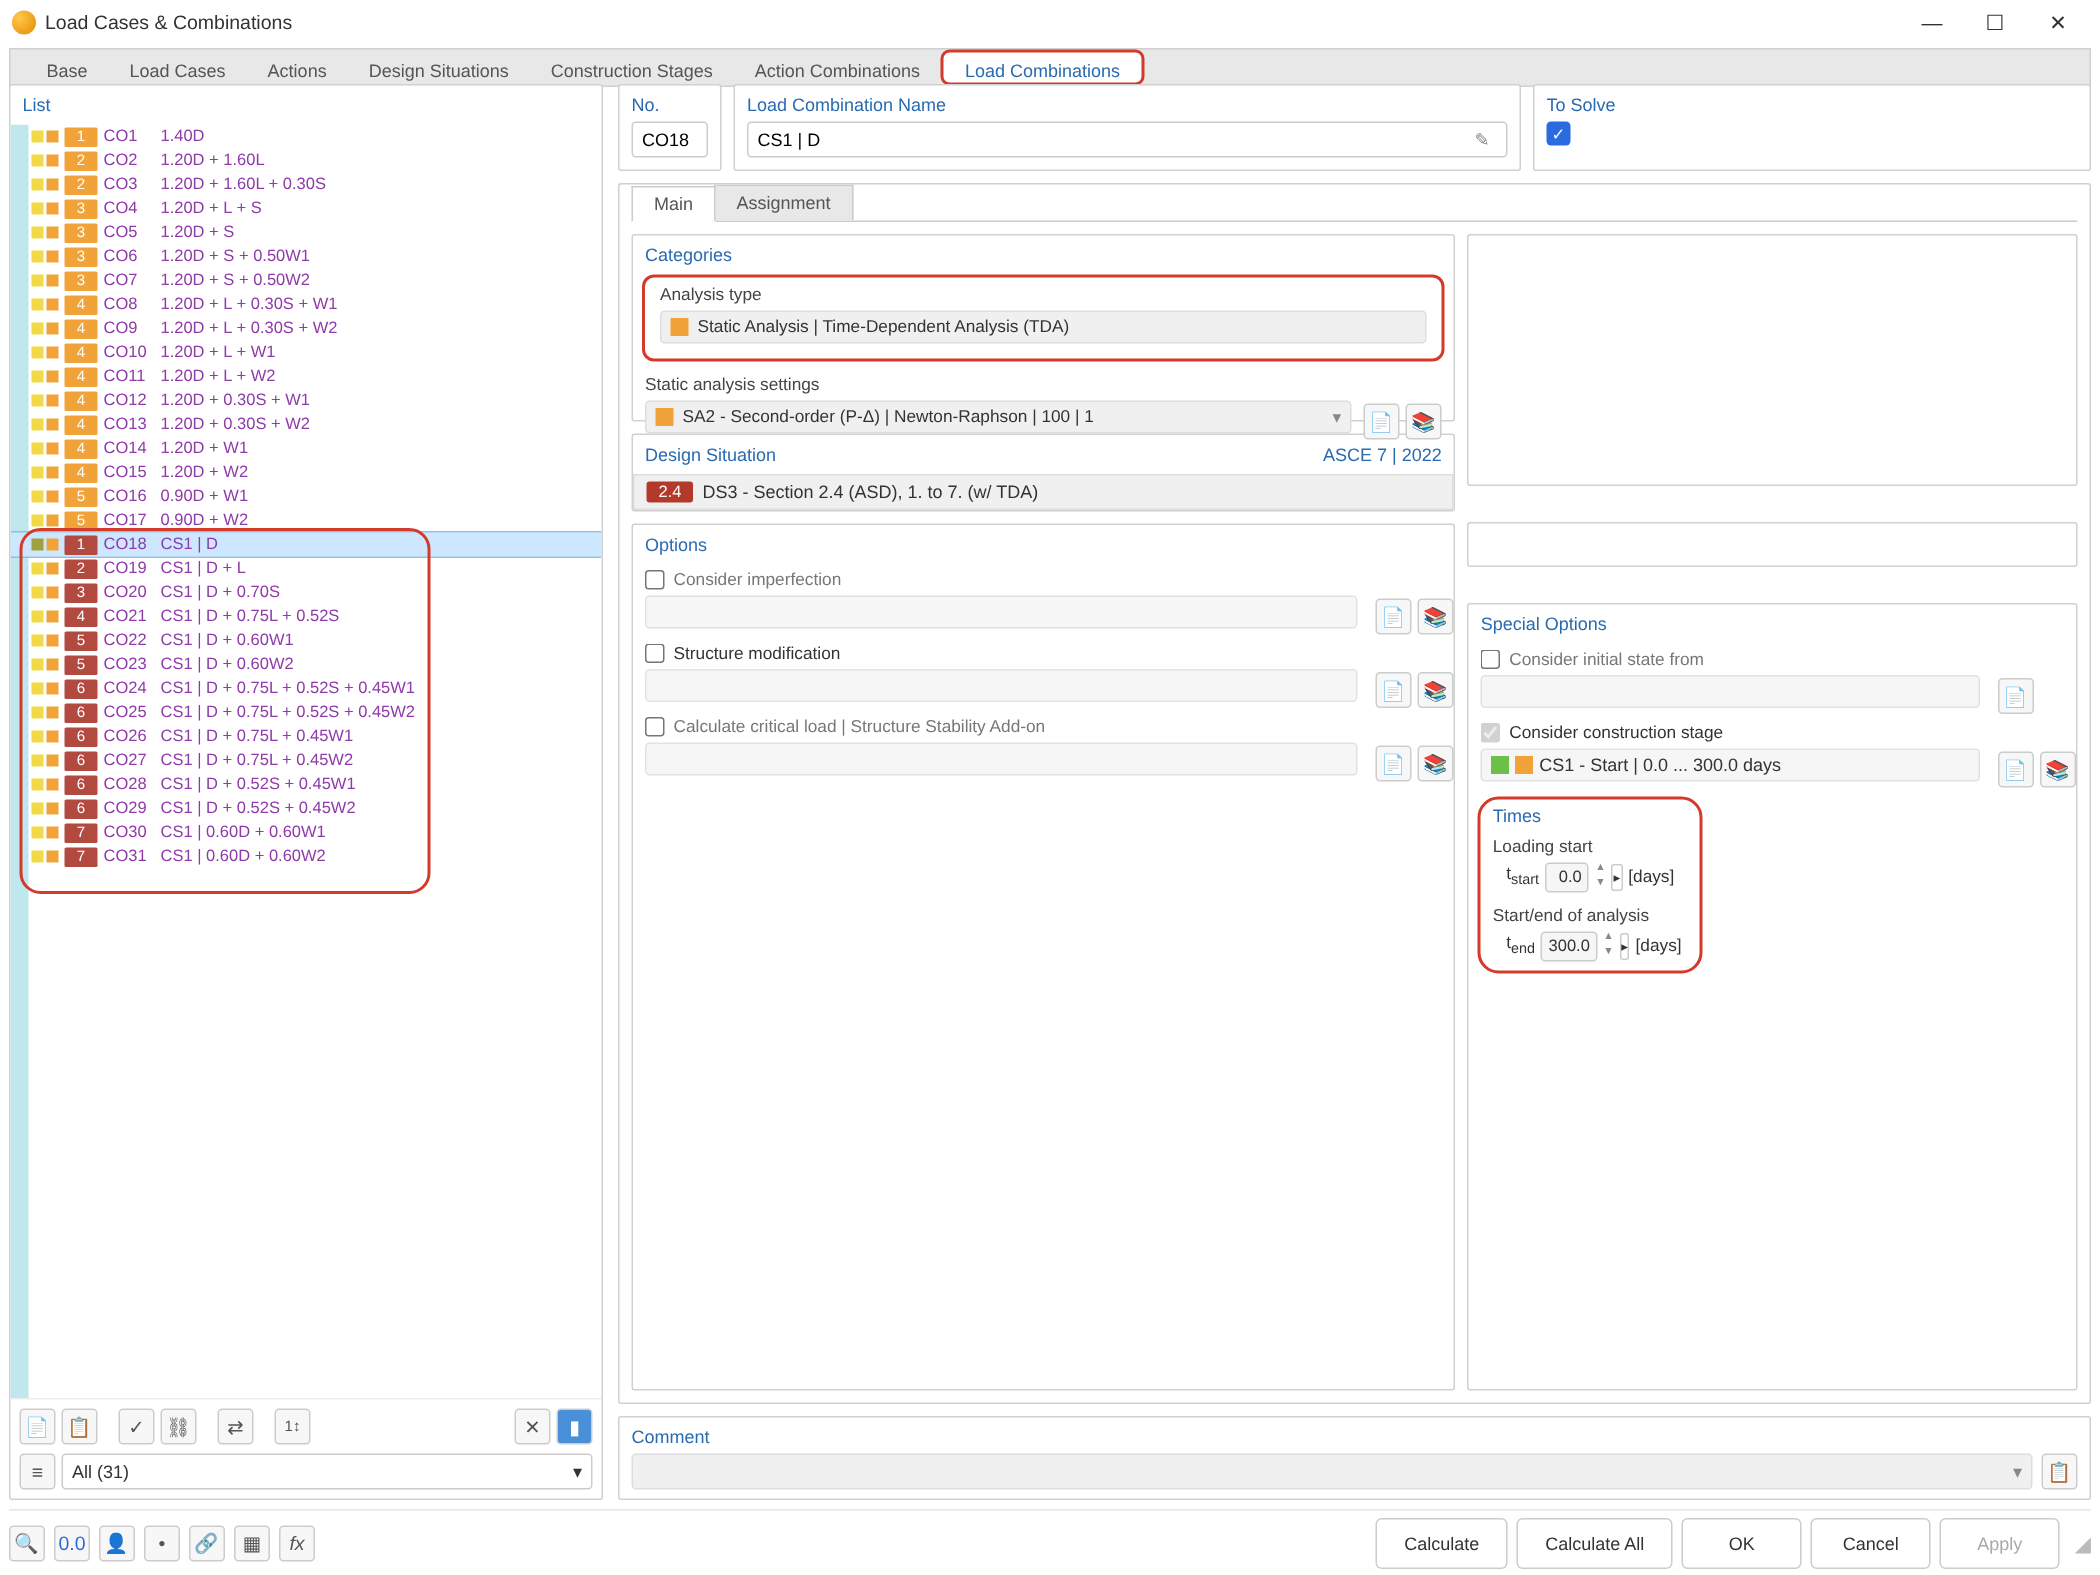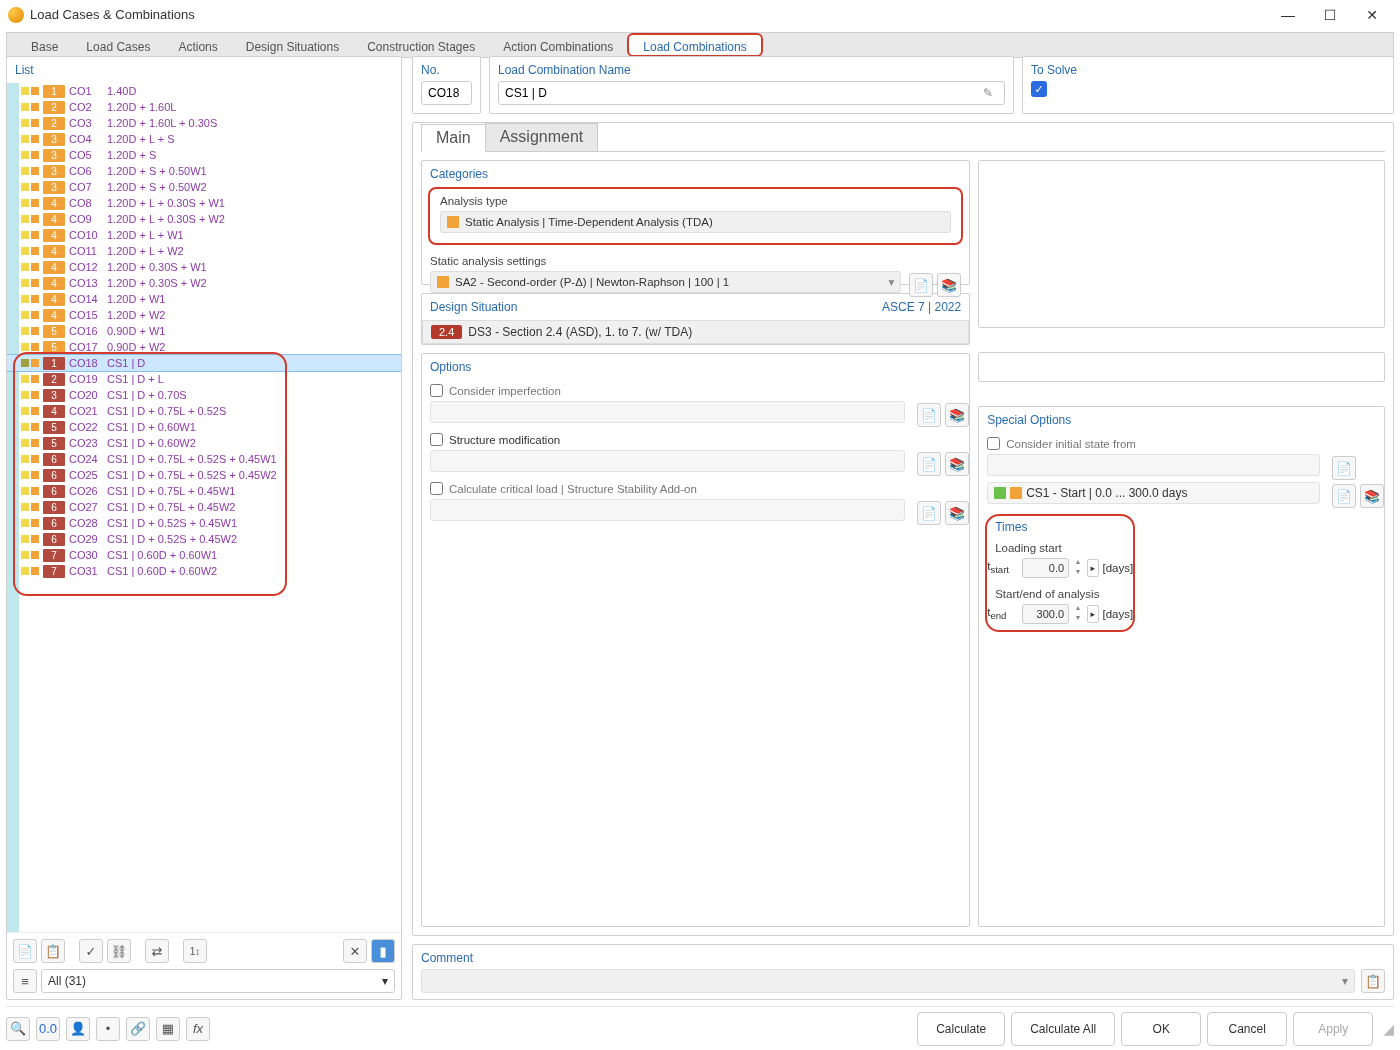--- a/index.html
+++ b/index.html
@@ -45,21 +45,21 @@
 .row-panels { display: flex; gap: 8px; }
 .field-label { color: #2a6bb0; font-size: 12px; padding: 6px 8px 4px; }
 .field-input { margin: 0 8px 8px; height: 24px; border: 1px solid #ccc; border-radius: 3px; padding: 0 6px; display: flex; align-items: center; background: #fff; color: #333; }
 .inline-input { flex: 1; border: none; outline: none; font-size: 12px; background: transparent; }
 .editicon { width: 20px; height: 20px; display: flex; align-items: center; justify-content: center; color: #888; }
 .checkbox-solve { margin: 0 8px 8px; display: flex; align-items: center; }
 .chk { width: 16px; height: 16px; border-radius: 3px; background: #2a6be0; display: flex; align-items: center; justify-content: center; color: #fff; font-size: 11px; }
 
 
 .subtabs { display: flex; margin: 0 8px; border-bottom: 1px solid #ccc; }
-.subtab { padding: 4px 14px; background: #e8e8e8; border: 1px solid #ccc; border-bottom: none; font-size: 16px; color: #555; margin-right: -1px; cursor: pointer; }
+.subtab { padding: 4px 14px; background: #e8e8e8; border: 1px solid #ccc; border-bottom: none; font-size: 12px; color: #555; margin-right: -1px; cursor: pointer; }
 .subtab.active { background: #fff; border-bottom: 1px solid #fff; position: relative; top: 1px; }
 
 
 .two-col { display: flex; gap: 8px; flex: 1; }
 .colpanel { border: 1px solid #d0d0d0; border-radius: 2px; padding: 0; display: flex; flex-direction: column; }
 .colpanel .hdr { color: #2a6bb0; padding: 6px 8px; font-size: 12px; }
 .colpanel .lbl { padding: 4px 8px 2px; font-size: 11.5px; color: #444; }
 .ro-field { margin: 2px 8px 8px; height: 22px; background: #f0f0f0; border: 1px solid #ddd; border-radius: 3px; display: flex; align-items: center; padding: 0 6px; font-size: 11.5px; color: #333; gap: 6px; position: relative; }
 .dd-field { margin: 2px 8px 8px; height: 22px; background: #f0f0f0; border: 1px solid #ddd; border-radius: 3px; display: flex; align-items: center; padding: 0 6px; font-size: 11.5px; color: #333; gap: 6px; }
 .dd-field .caret { margin-left: auto; color: #888; }
@@ -67,21 +67,21 @@
 .ds-badge { background: #b33a2a; color: #fff; padding: 1px 8px; font-size: 11px; border-radius: 2px; }
 .opt-row { display: flex; align-items: center; gap: 6px; padding: 4px 8px; font-size: 11.5px; color: #777; }
 .opt-row input[type=checkbox] { width: 13px; height: 13px; }
 .opt-input { margin: 0 8px 6px; height: 22px; background: #f6f6f6; border: 1px solid #e2e2e2; border-radius: 3px; display: flex; }
 .opt-btns { width: 52px; display: flex; gap: 4px; margin-left: 4px; align-items: center; }
 .sw16 { width: 12px; height: 12px; display: inline-block; }
 .redring-at { position: relative; border: 2.5px solid #d43a2a; border-radius: 8px; padding: 2px; }
 .redring-times { position: relative; border: 2.5px solid #d43a2a; border-radius: 14px; }
 
 
-.time-row { display: flex; align-items: center; gap: 4px; padding: 2px 0 6px; font-size: 11.5px; }
+.time-row { display: flex; align-items: center; gap: 4px; padding: 2px 17px 6px; font-size: 11.5px; }
 .time-row .tlabel { width: 38px; }
 .numbox { width: 56px; height: 20px; border: 1px solid #ccc; border-radius: 3px; text-align: right; padding: 0 4px; display: flex; align-items: center; justify-content: flex-end; background: #f6f6f6; font-size: 11px; }
 .spin { width: 12px; height: 20px; display: flex; flex-direction: column; }
 .spin span { flex: 1; font-size: 7px; text-align: center; color: #888; }
 .arrowbtn { width: 14px; height: 18px; border: 1px solid #ccc; border-radius: 2px; display: flex; align-items: center; justify-content: center; font-size: 9px; }
 
 
 .commentbar { display: flex; align-items: center; gap: 6px; }
 .commentfield { flex: 1; height: 24px; background: #f0f0f0; border: 1px solid #ddd; border-radius: 3px; display: flex; align-items: center; padding: 0 6px; position: relative; }
 .commentfield .caret { margin-left: auto; color: #888; }
@@ -482,20 +482,24 @@
             <div class="hdr">Special Options</div>
             <div class="opt-row">
                 <input type="checkbox" style="">
                 <span>Consider initial state from</span>
               </div>
             <div style="display:flex;">
                 <div class="opt-input" style="flex:1"></div>
               <div class="opt-btns">
                   <div class="tbtn">📄</div>
                 </div>
+              </div>
+            <div class="opt-row" style="color:#333">
+                <input type="checkbox" checked="" disabled="" style="">
+                <span>Consider construction stage</span>
               </div>
             <div style="display:flex;">
                 <div class="opt-input" style="flex:1;align-items:center;padding:0 6px;color:#333;display:flex;gap:4px">
               <span class="sw16 c-green"></span>
               <span class="sw16 c-orange"></span>
               <span>CS1 - Start | 0.0 ... 300.0 days</span>
                 </div>
               <div class="opt-btns">
                   <div class="tbtn">📄</div>
                   <div class="tbtn">📚</div>

